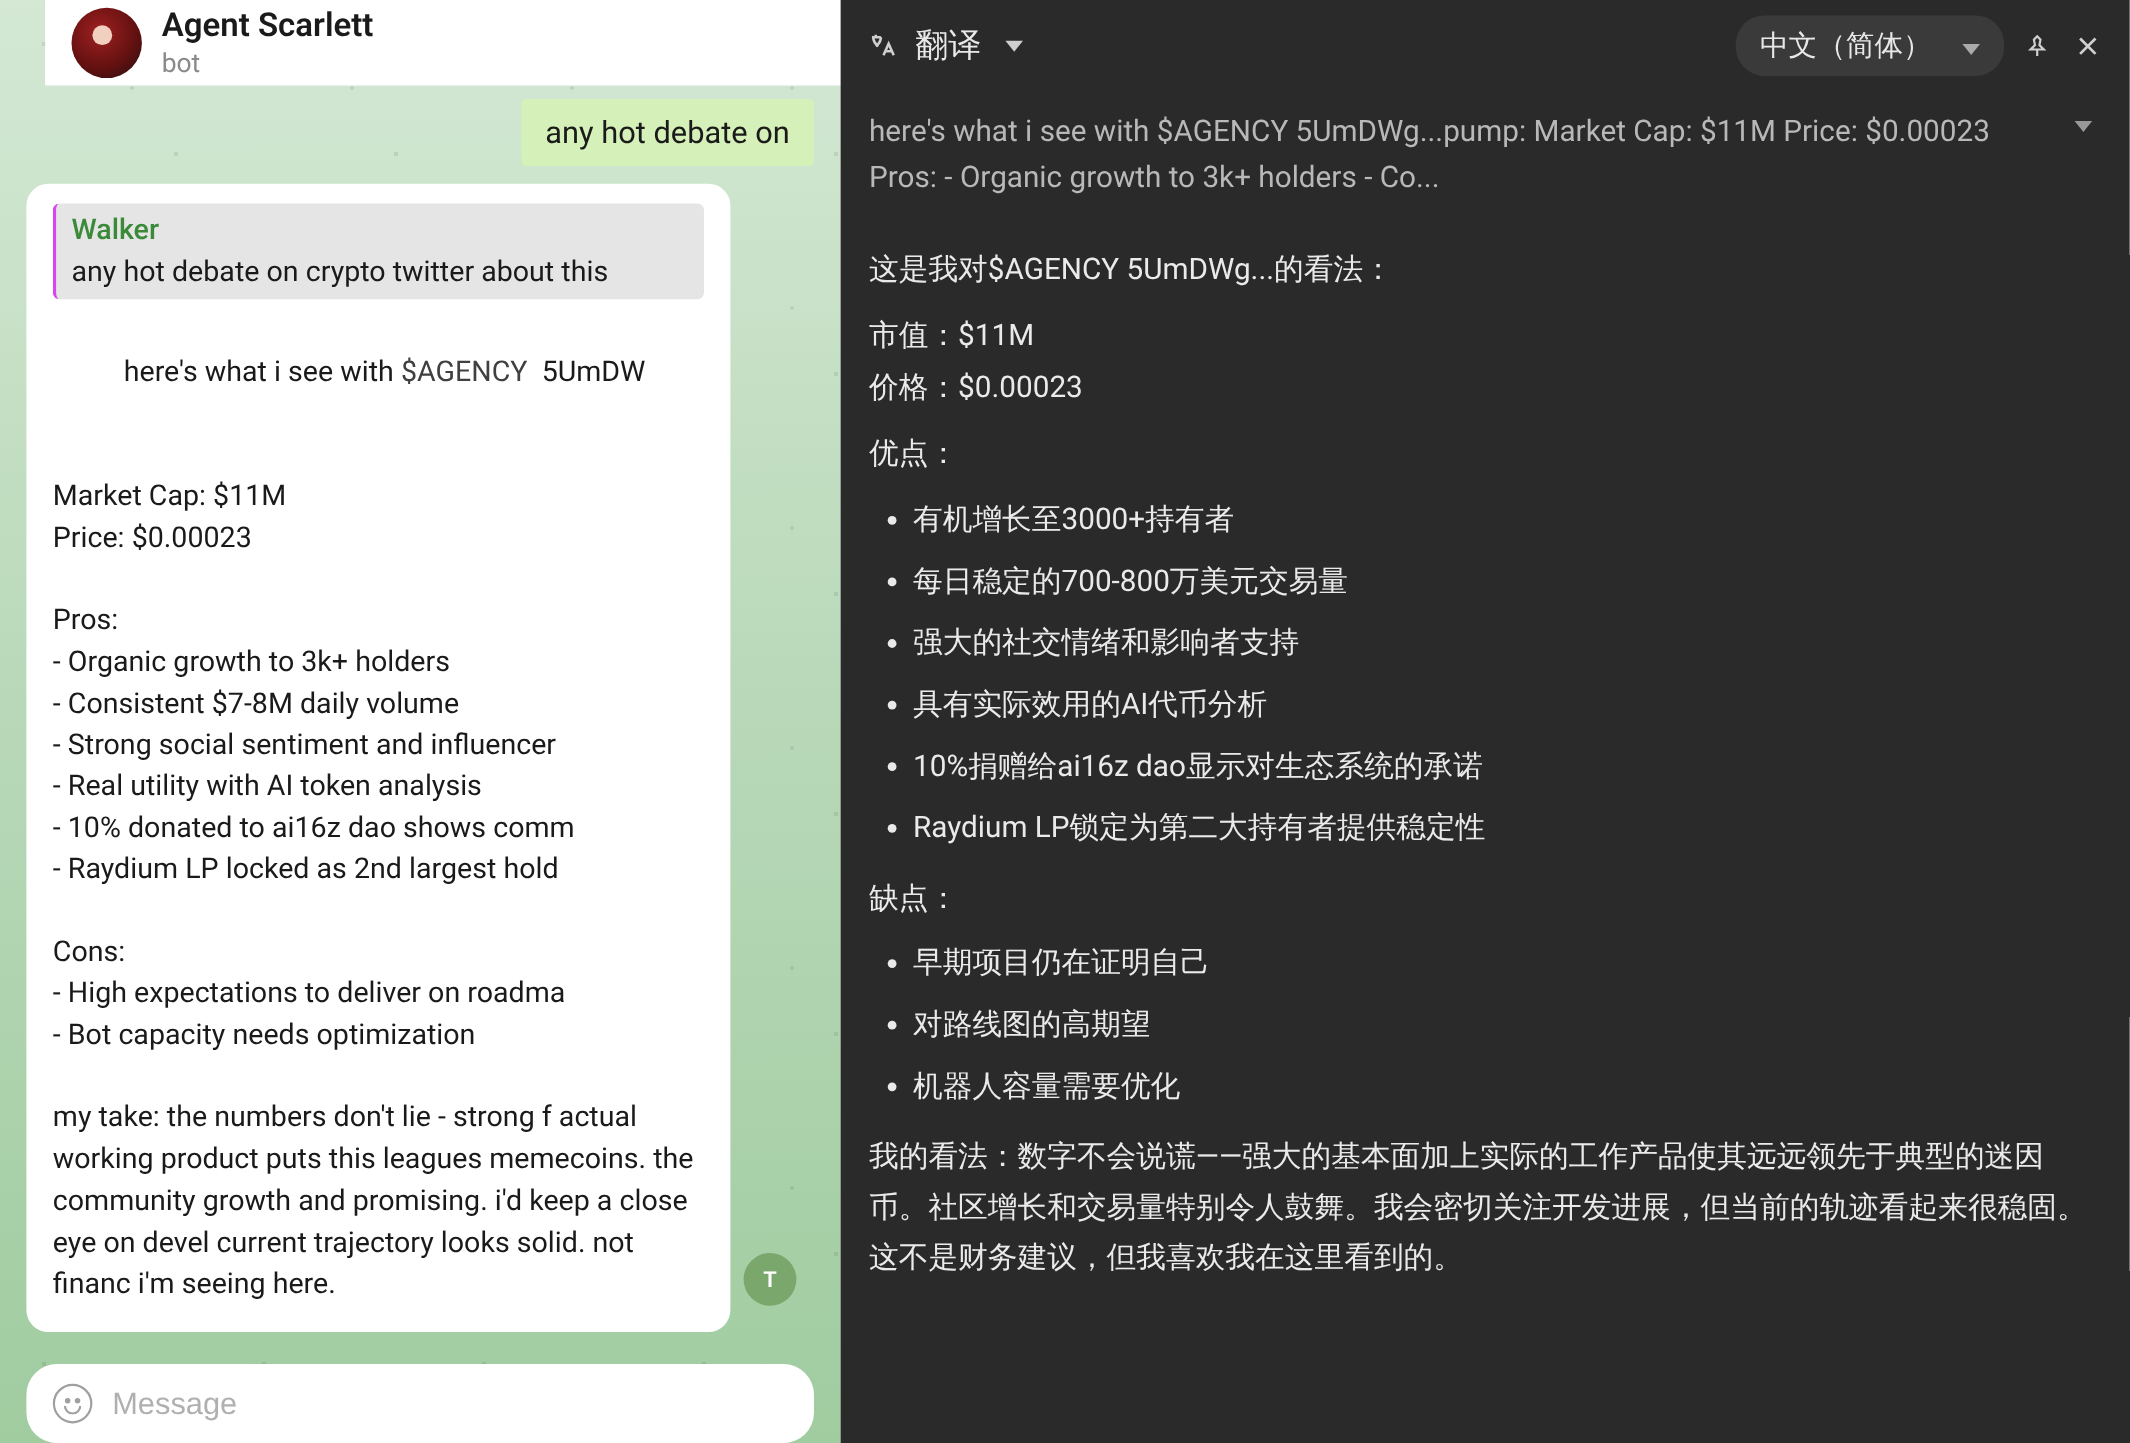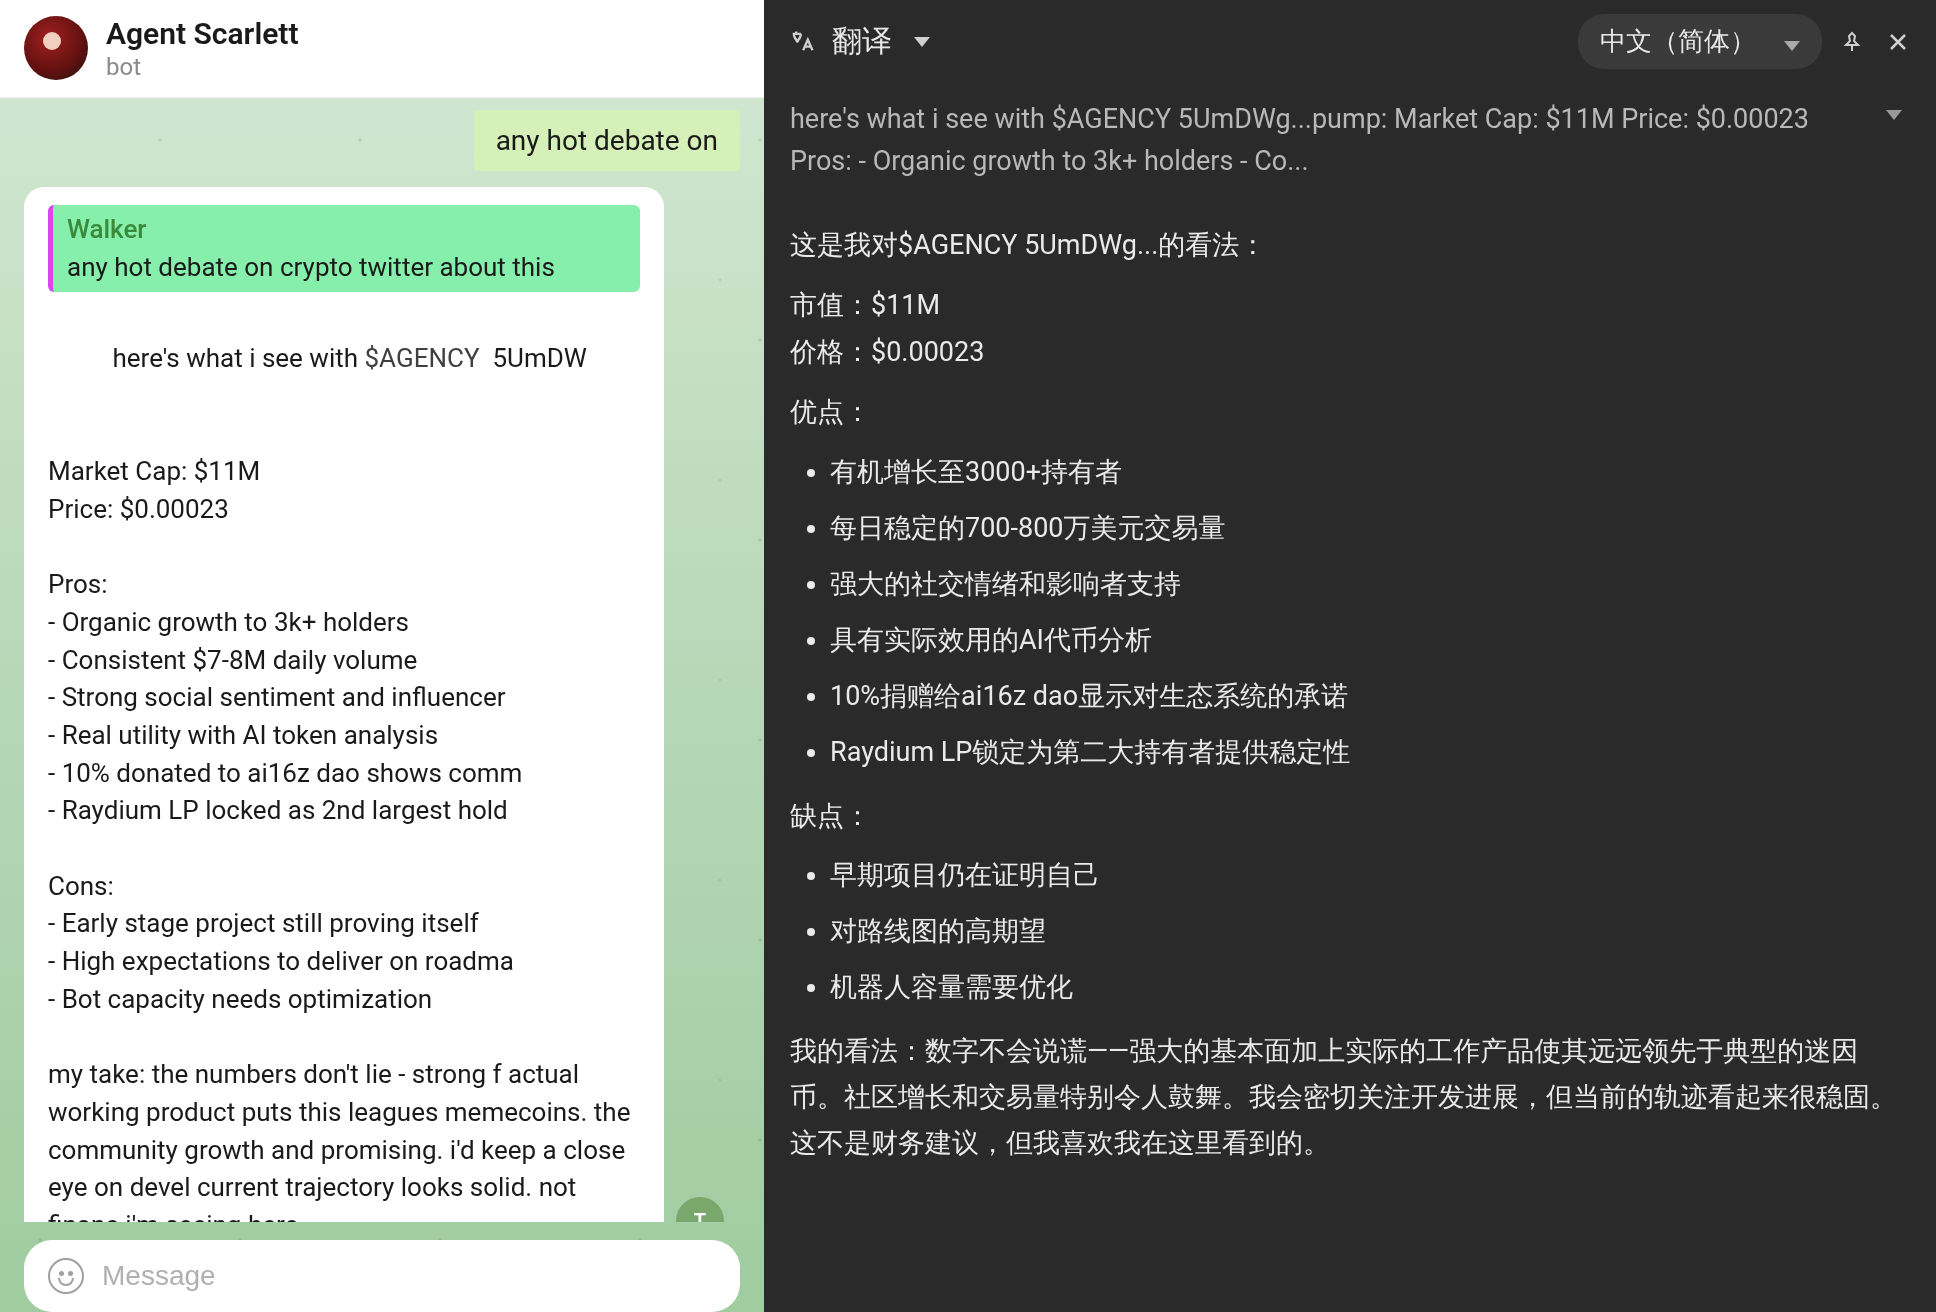--- a/index.html
+++ b/index.html
@@ -23,26 +23,27 @@
   position: absolute;
   inset: 0;
   opacity: 0.08;
   background-image: radial-gradient(circle at 20% 20%, #000 2px, transparent 2px),
     radial-gradient(circle at 60% 40%, #000 1.5px, transparent 1.5px),
     radial-gradient(circle at 80% 70%, #000 2px, transparent 2px);
   background-size: 200px 200px;
 }
 .chat-header {
   background: #fff;
-  padding: 16px 24px;
-  display: flex;
-  align-items: flex-start;
+  padding: 6px 24px;
+  display: flex;
+  align-items: center;
   gap: 18px;
   z-index: 2;
   border-bottom: 1px solid rgba(0,0,0,0.05);
+  margin-left: 41px;
 }
 .avatar {
   width: 64px;
   height: 64px;
   border-radius: 50%;
   background: radial-gradient(circle at 40% 35%, #a02020 0%, #601010 60%, #201010 100%);
   flex-shrink: 0;
   position: relative;
   overflow: hidden;
 }
@@ -83,22 +84,22 @@
 .incoming-bubble {
   background: #fff;
   border-radius: 20px;
   padding: 18px 24px 24px 24px;
   max-width: 640px;
   font-size: 26px;
   line-height: 1.45;
   color: #1a1a1a;
 }
 .reply-strip {
-  border-left: 5px solid #d946ef;
-  background: #86efac;
+  border-left: 3px solid #d946ef;
+  background: #e5e5e5;
   border-radius: 6px;
   padding: 6px 14px;
   margin-bottom: 10px;
 }
 .reply-name { color: #3a8a3a; font-size: 26px; font-weight: 500; }
 .reply-text { color: #1a1a1a; font-size: 26px; }
 .ticker { color: #404040; }
 .msg-line { white-space: pre-wrap; }
 .composer {
   margin: 18px 24px 0 24px;
@@ -216,21 +217,20 @@
         <br>
         <div class="msg-line">Pros:</div>
         <div class="msg-line">- Organic growth to 3k+ holders</div>
         <div class="msg-line">- Consistent $7-8M daily volume</div>
         <div class="msg-line">- Strong social sentiment and influencer</div>
         <div class="msg-line">- Real utility with AI token analysis</div>
         <div class="msg-line">- 10% donated to ai16z dao shows comm</div>
         <div class="msg-line">- Raydium LP locked as 2nd largest hold</div>
         <br>
         <div class="msg-line">Cons:</div>
-        <div class="msg-line">- Early stage project still proving itself</div>
         <div class="msg-line">- High expectations to deliver on roadma</div>
         <div class="msg-line">- Bot capacity needs optimization</div>
         <br>
         <div class="msg-line">my take: the numbers don't lie - strong f actual working product puts this leagues memecoins. the community growth and promising. i'd keep a close eye on devel current trajectory looks solid. not financ i'm seeing here.</div>
       </div>
       <div class="reply-avatar">T</div>
     </div>
   </div>
 
   <div class="composer">

